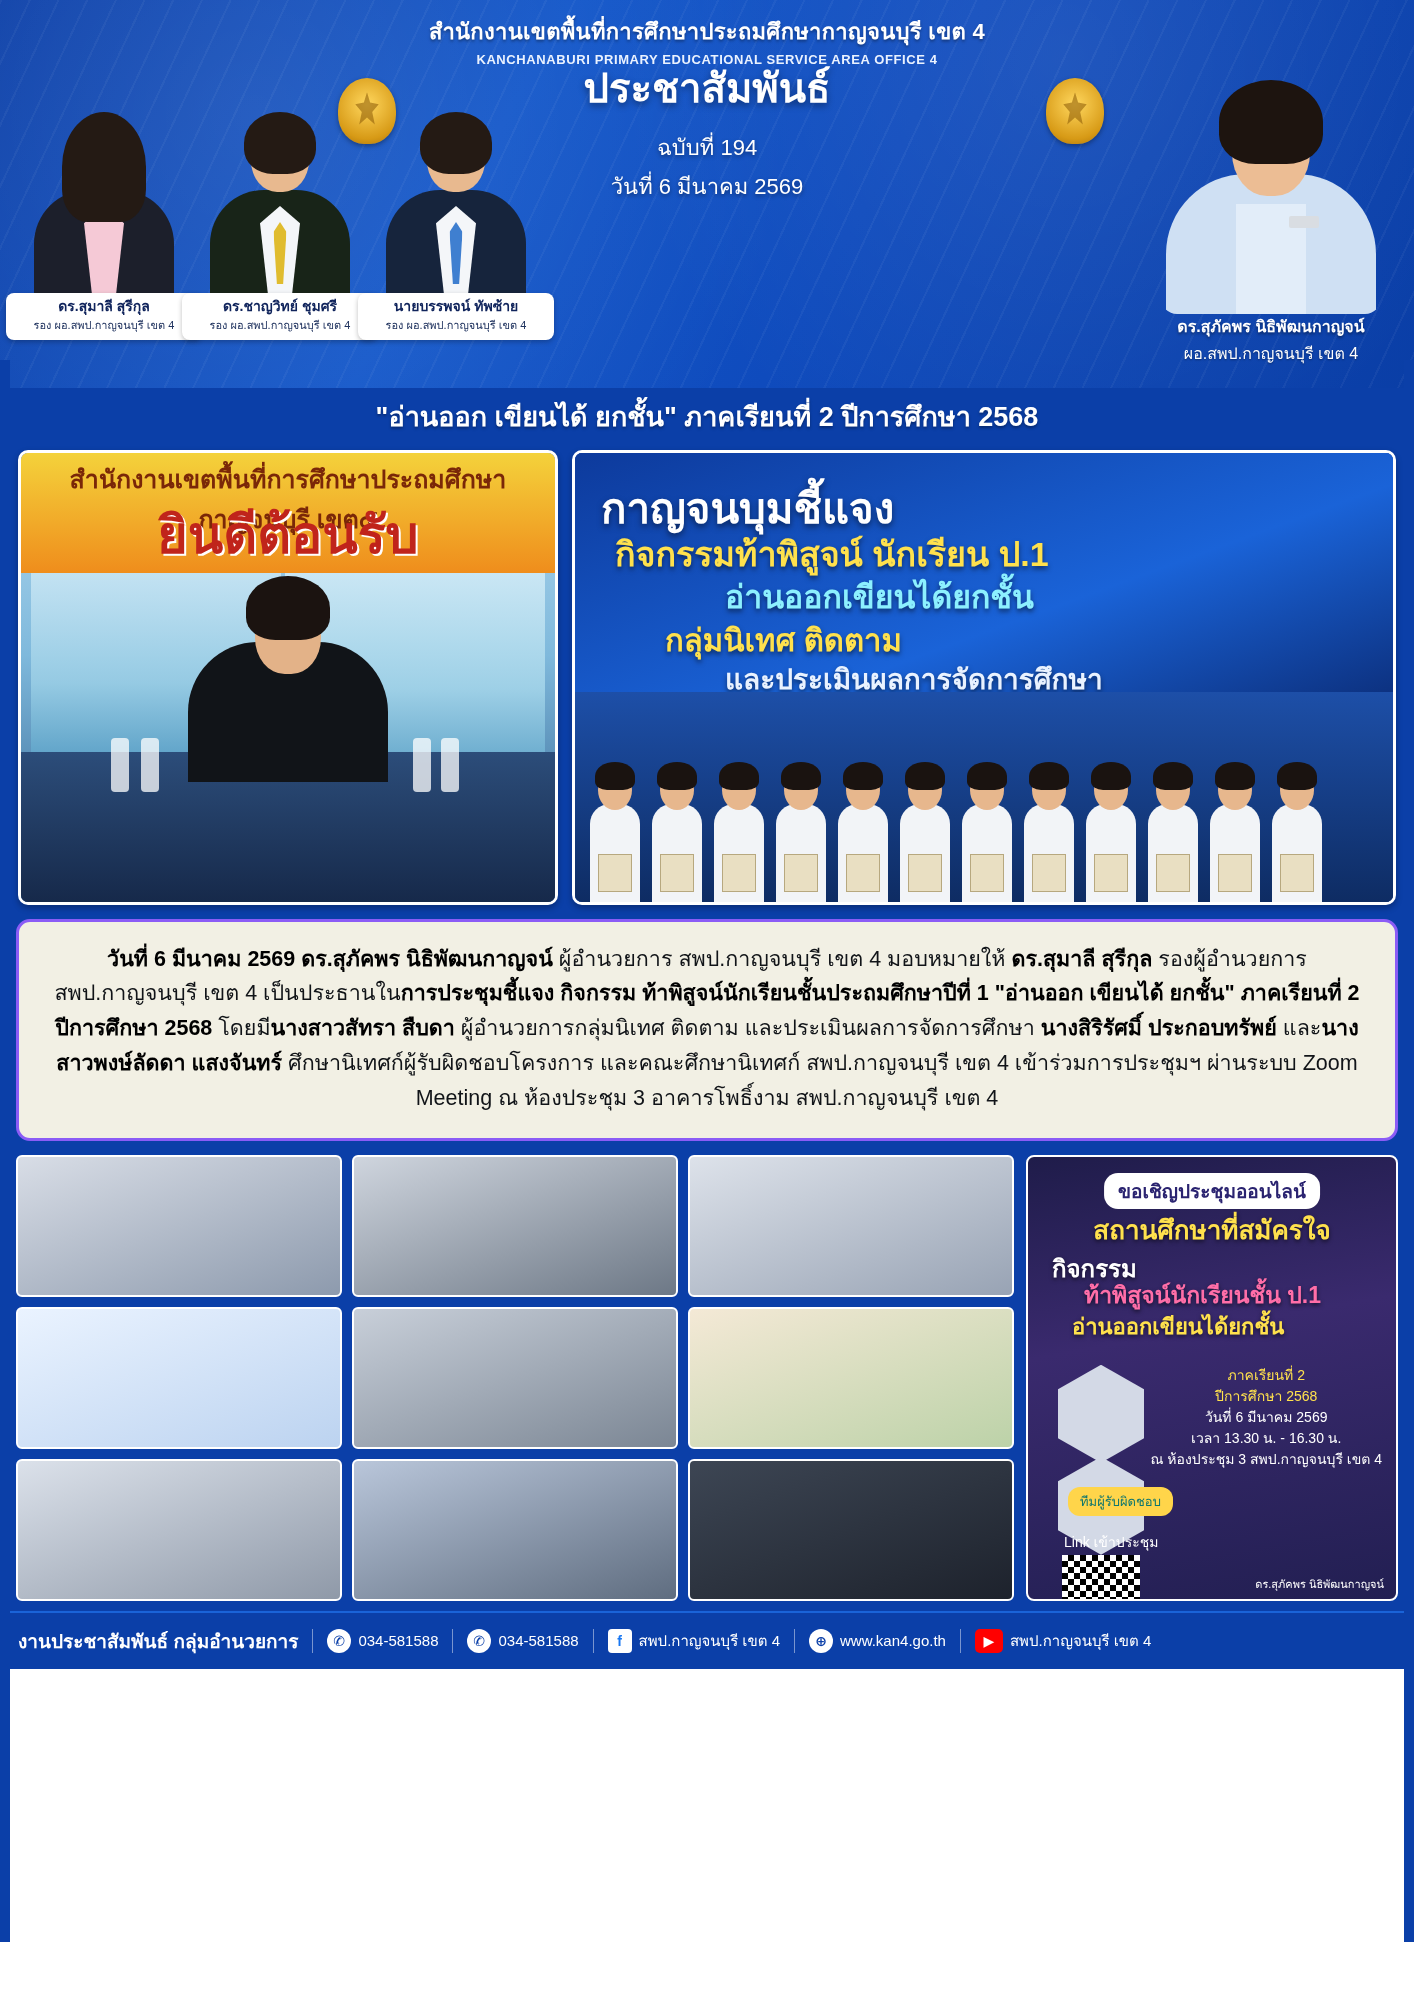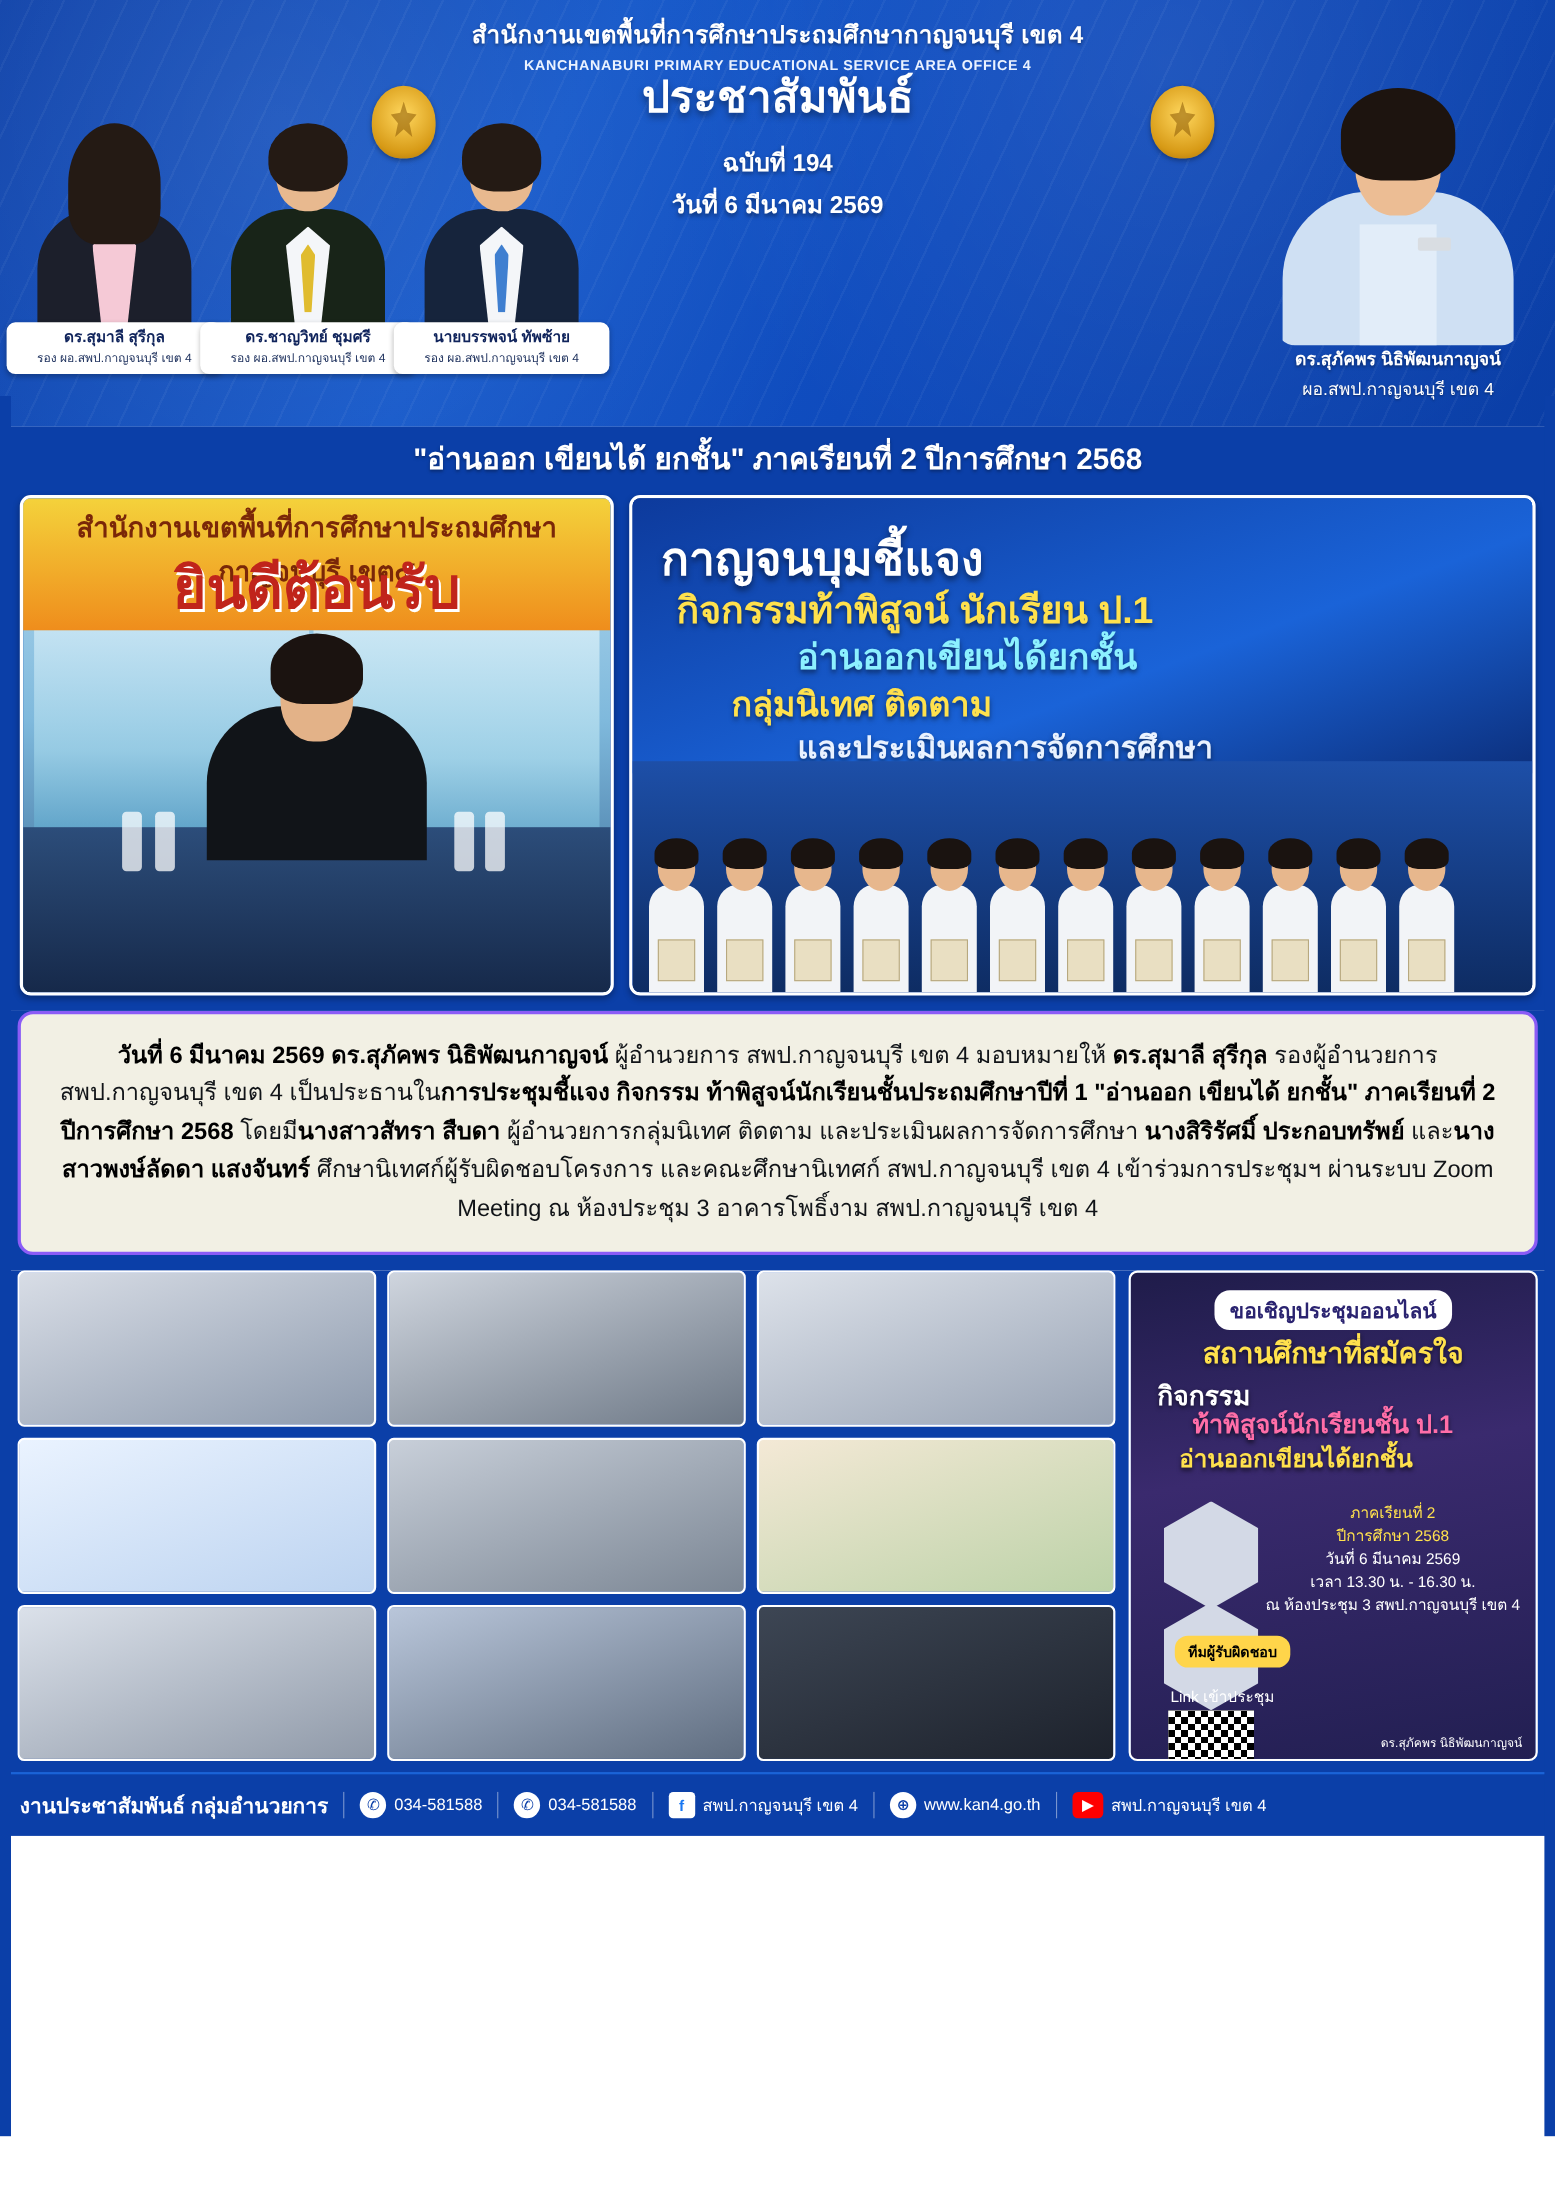--- a/index.html
+++ b/index.html
@@ -74,21 +74,21 @@
   }
   .title-sub {
     font-size: 40px;
     font-weight: bold;
     color: #ffffff;
     margin-top: 2px;
     text-shadow: 0 3px 7px rgba(0,0,0,.4);
   }
   .issue-line, .date-line {
     font-size: 22px;
-    font-weight: bold;
+    font-weight: normal;
     color: #ffffff;
     margin-top: 10px;
     text-shadow: 0 2px 4px rgba(0,0,0,.4);
   }
   .date-line { margin-top: 4px; }
   .emblem {
     position: absolute;
     width: 58px; height: 66px;
     top: 78px;
     z-index: 7;
@@ -355,22 +355,22 @@
   }
   .poster .p-title5 {
     position:absolute; top:152px; left:44px; color:#ffe14d; font-weight:bold; font-size:22px;
     text-shadow:0 2px 4px rgba(0,0,0,.6);
   }
   .poster .p-meta {
     position:absolute; right:14px; top:208px; text-align:center; color:#fff; font-size:14px; line-height:1.5;
   }
   .poster .p-meta .hl { color:#ffe14d; }
   .poster .p-btn {
-    position:absolute; left:40px; top:330px; background:#ffd54a; color:#000000;
-    font-size:13px; font-weight:bold; border-radius:12px; padding:4px 12px;
+    position:absolute; left:40px; top:330px; background:#ffd54a; color:#0f766e;
+    font-size:13px; font-weight:normal; border-radius:12px; padding:4px 12px;
   }
   .poster .p-link { position:absolute; left:36px; top:374px; color:#ffffff; font-size:14px; }
   .poster .qr {
     position:absolute; left:34px; top:398px; width:78px; height:78px; background:#fff;
     background-image:
       repeating-linear-gradient(90deg,#000 0 6px,#fff 6px 12px),
       repeating-linear-gradient(0deg,#000 0 6px,#fff 6px 12px);
     background-blend-mode: difference;
   }
   .poster .p-foot {

